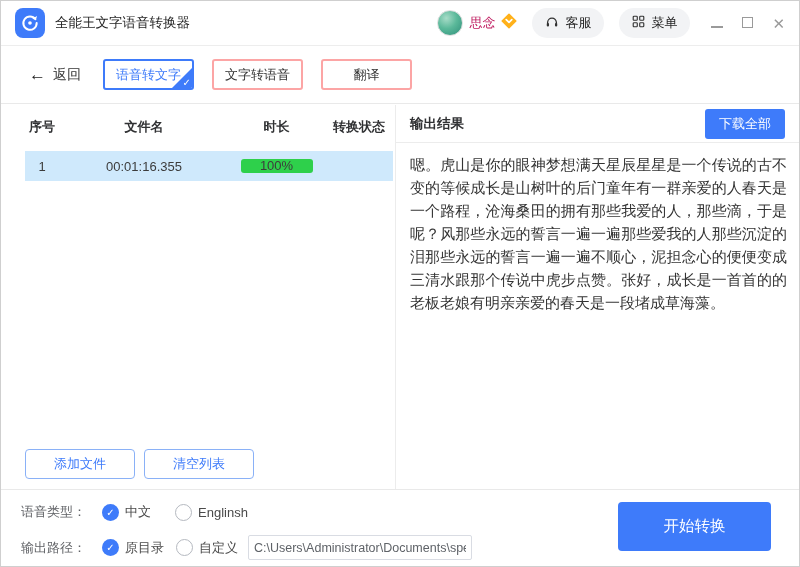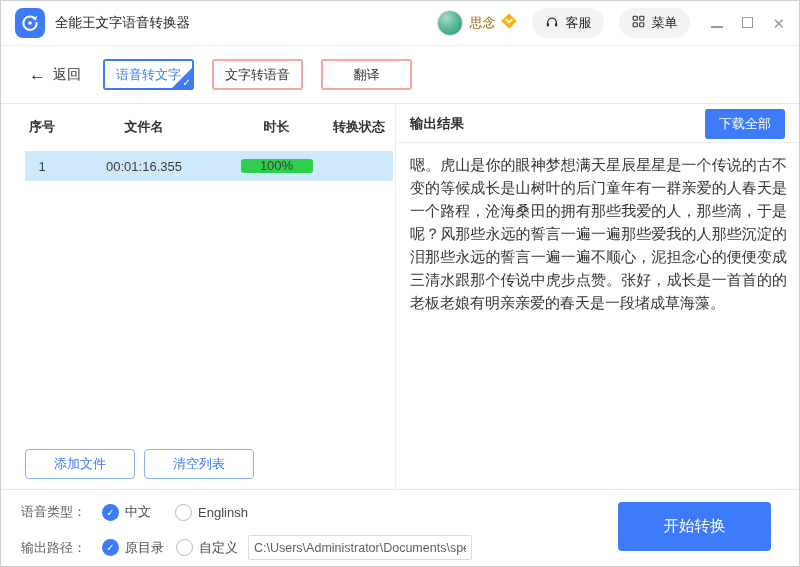--- a/index.html
+++ b/index.html
@@ -11,21 +11,21 @@
   .titlebar { position:absolute; top:0; left:0; right:0; height:45px;
               border-bottom:1px solid #ededed; display:flex; align-items:center; padding:0 14px; background:#fff; }
   .logo { width:30px; height:30px; border-radius:8px; background:#3e7bfa;
           display:flex; align-items:center; justify-content:center; flex:0 0 auto; }
   .app-title { margin-left:10px; font-size:13.5px; color:#262626; }
   .tb-right { margin-left:auto; display:flex; align-items:center; gap:15px; }
   .user { display:flex; align-items:center; gap:6px; }
   .avatar { width:26px; height:26px; border-radius:50%;
             background:radial-gradient(circle at 35% 30%, #a8dcc8 0%, #5bb99a 45%, #2e8f7a 100%);
             border:1px solid #e0e0e0; }
-  .username { font-size:13px; color:#a16207; cursor:pointer; }
+  .username { font-size:13px; color:#be185d; cursor:pointer; }
   .pill { display:flex; align-items:center; gap:6px; background:#f2f3f5; border-radius:16px;
           padding:6px 13px; font-size:13px; color:#262626; cursor:pointer; }
   .winctl { display:flex; align-items:center; gap:19px; margin-left:6px; }
   .min-ic { width:12px; height:2px; background:#9a9a9a; display:inline-block; }
   .max-ic { width:11px; height:11px; border:1.5px solid #9a9a9a; display:inline-block; }
   .close-ic { color:#9a9a9a; font-size:15px; line-height:1; }
 
   
   .nav { position:absolute; top:45px; left:0; right:0; height:58px; border-bottom:1px solid #e9e9e9;
          display:flex; align-items:center; background:#fff; }

